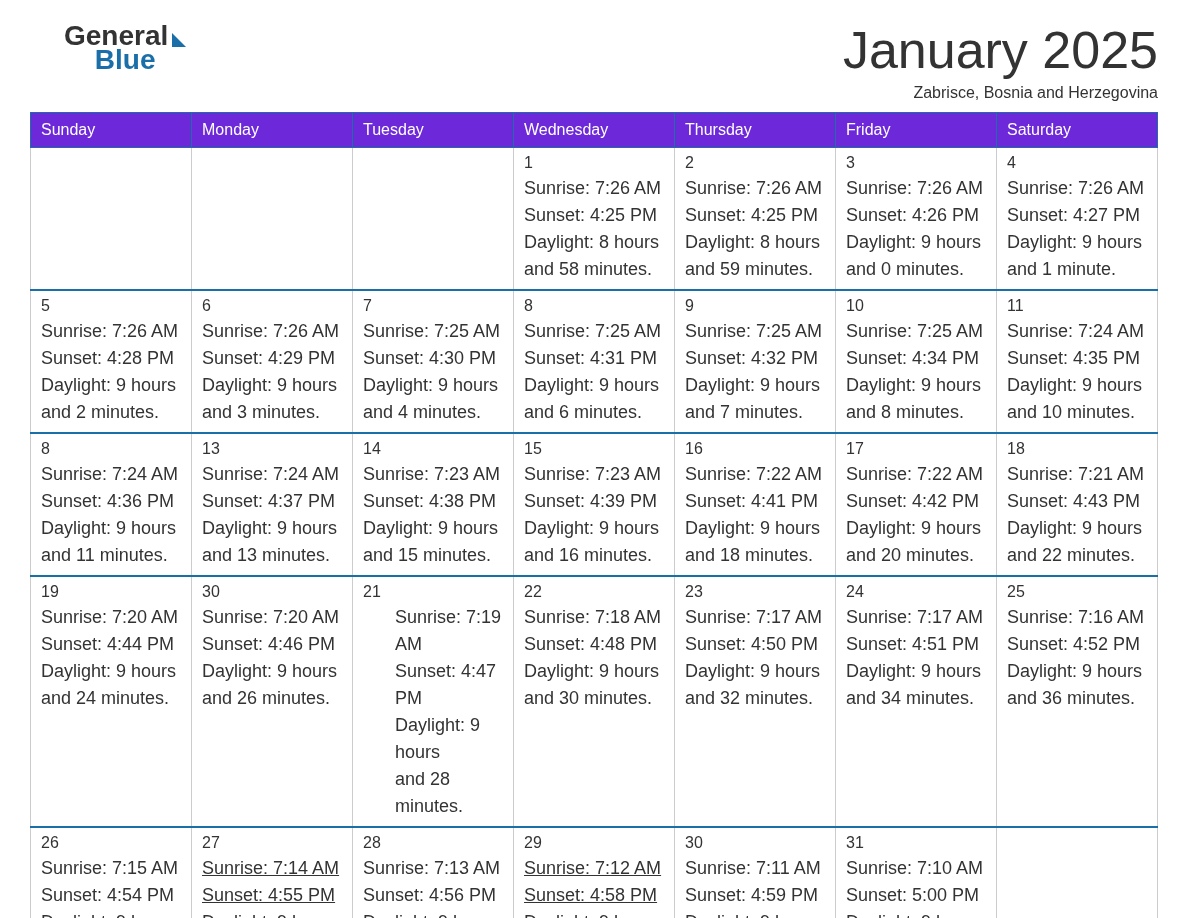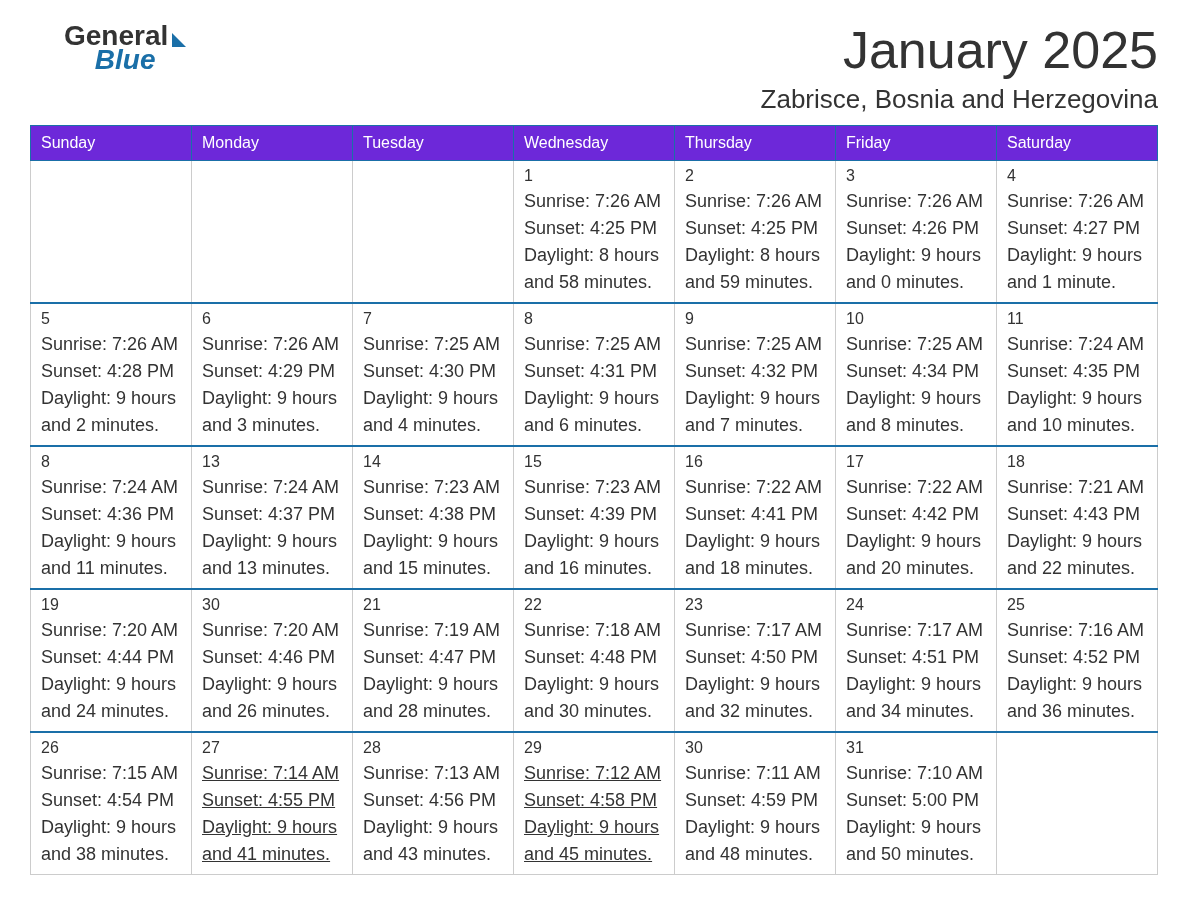--- a/index.html
+++ b/index.html
@@ -47,21 +47,21 @@
     }
     .title-section {
       text-align: right;
     }
     .month-title {
       font-size: 52px;
       font-weight: normal;
       color: #333;
     }
     .location-title {
-      font-size: 26px;
+      font-size: 16px;
       color: #333;
       margin-top: 4px;
     }
     .calendar {
       width: 100%;
       border-collapse: collapse;
       margin-top: 8px;
     }
     .calendar thead tr th {
       background-color: #6d28d9;
@@ -106,21 +106,21 @@
 <div class="header">
   <div class="logo">
     <div class="logo-text">
       <span class="logo-general">General</span>
       <div style="display:flex; flex-direction:column; align-items:flex-start; margin-left:2px;">
         <div style="display:flex; align-items:center;">
           <div class="logo-arrow"></div>
         </div>
       </div>
     </div>
-    <span class="logo-blue" style="margin-top:-8px; margin-left:0;font-style:italic;">Blue</span>
+    <span class="logo-blue" style="margin-top:-8px; margin-left:0;">Blue</span>
   </div>
   <div class="title-section">
     <div class="month-title">January 2025</div>
     <div class="location-title">Zabrisce, Bosnia and Herzegovina</div>
   </div>
 </div>
 
 <table class="calendar">
   <thead>
     <tr id="header-row">
@@ -279,21 +279,21 @@
         </td>
         <td>
           <span class="day-num">30</span>
           <div class="day-info" style="white-space: pre-line;">Sunrise: 7:20 AM
 Sunset: 4:46 PM
 Daylight: 9 hours
 and 26 minutes.</div>
         </td>
         <td>
           <span class="day-num">21</span>
-          <div class="day-info" style="white-space: pre-line;">Sunrise: 7:19 AM
+          <div class="day-info" style="white-space: pre-line; margin-left: 32px;">Sunrise: 7:19 AM
 Sunset: 4:47 PM
 Daylight: 9 hours
 and 28 minutes.</div>
         </td>
         <td>
           <span class="day-num">22</span>
           <div class="day-info" style="white-space: pre-line;">Sunrise: 7:18 AM
 Sunset: 4:48 PM
 Daylight: 9 hours
 and 30 minutes.</div>

